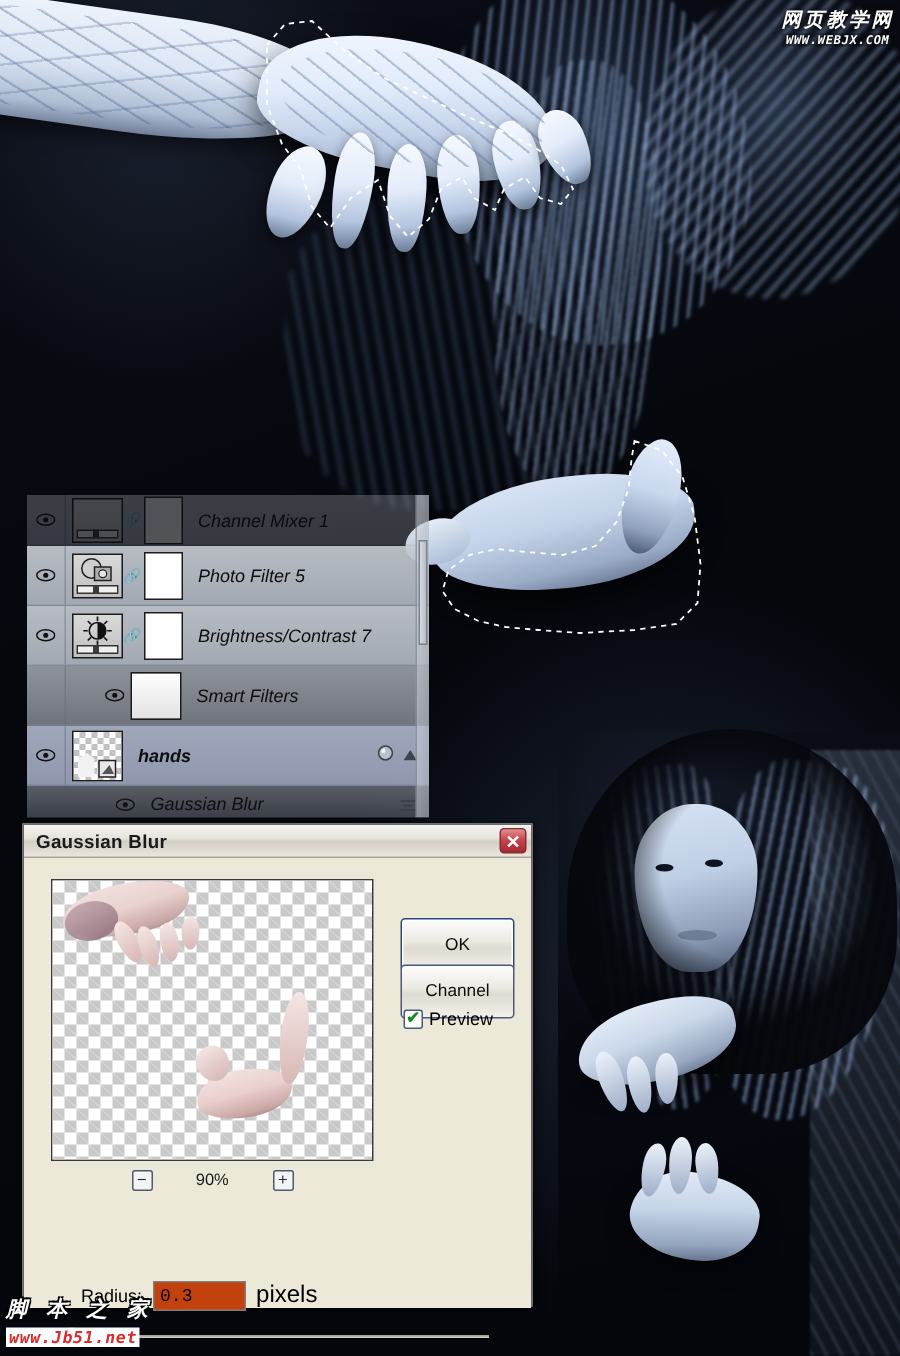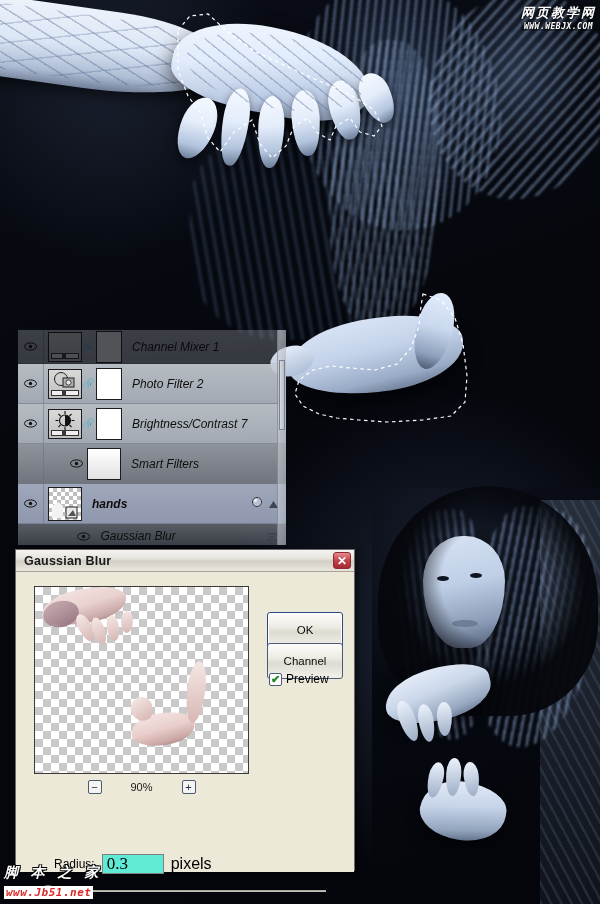--- a/index.html
+++ b/index.html
@@ -307,22 +307,22 @@
     display:flex; align-items:center; justify-content:center;
     font-size:11px; line-height:1; color:#22304a; cursor:pointer; border-radius:2px;
   }
   #zoomlevel{ font-size:11px; color:#1a1a1a; min-width:36px; text-align:center; }
 
   #radiusrow{
     position:absolute; left:38px; top:282px; display:flex; align-items:center; gap:7px;
   }
   #radius-label{ font-size:12px; }
   #radius-input{
-    width:62px; height:20px; border:1px solid #7f7f7f; background:#5eead4;
-    font-family:Liberation Serif, serif; font-size:17px; padding:0 4px; color:#000;
+    width:62px; height:20px; border:1px solid #7f7f7f; background:#c2410c;
+    font-family:Liberation Mono, monospace; font-size:12px; padding:0 4px; color:#000;
   }
   #radius-unit{ font-size:16px; }
 
   #sliderrow{ position:absolute; left:22px; top:313px; width:296px; height:14px; }
   #slider-track{
     position:absolute; left:10px; right:8px; top:5px; height:2px;
     background:linear-gradient(180deg,#9a9a8e,#cfcfc4);
   }
   #slider-knob{
     position:absolute; left:4px; top:0px; width:12px; height:12px;
@@ -467,21 +467,21 @@
     <div class="adjthumb">
       <svg width="32" height="21" viewBox="0 0 32 21" style="display:block;">
         <circle cx="12" cy="9" r="6.5" fill="#cfcfcf" stroke="#222" stroke-width="1"></circle>
         <rect x="14" y="8" width="11" height="9" fill="#aeaeae" stroke="#222" stroke-width="1"></rect>
         <circle cx="19.5" cy="12.5" r="2.6" fill="#e6e6e6" stroke="#222" stroke-width=".8"></circle>
       </svg>
       <span class="sl"></span>
     </div>
     <span class="linkic">🔗</span>
     <div class="maskthumb"></div>
-    <span class="lname">Photo Filter 2</span>
+    <span class="lname">Photo Filter 5</span>
   </div>
 
   <div class="lrow lrow-bg">
     <div class="eyecell">
       <span class="eye-ic">
         <svg width="13" height="9" viewBox="0 0 13 9">
             <ellipse cx="6.5" cy="4.5" rx="6" ry="3.6" fill="none" stroke="#111" stroke-width="1"></ellipse>
             <circle cx="6.5" cy="4.5" r="1.7" fill="#111"></circle>
           </svg>
       </span>

